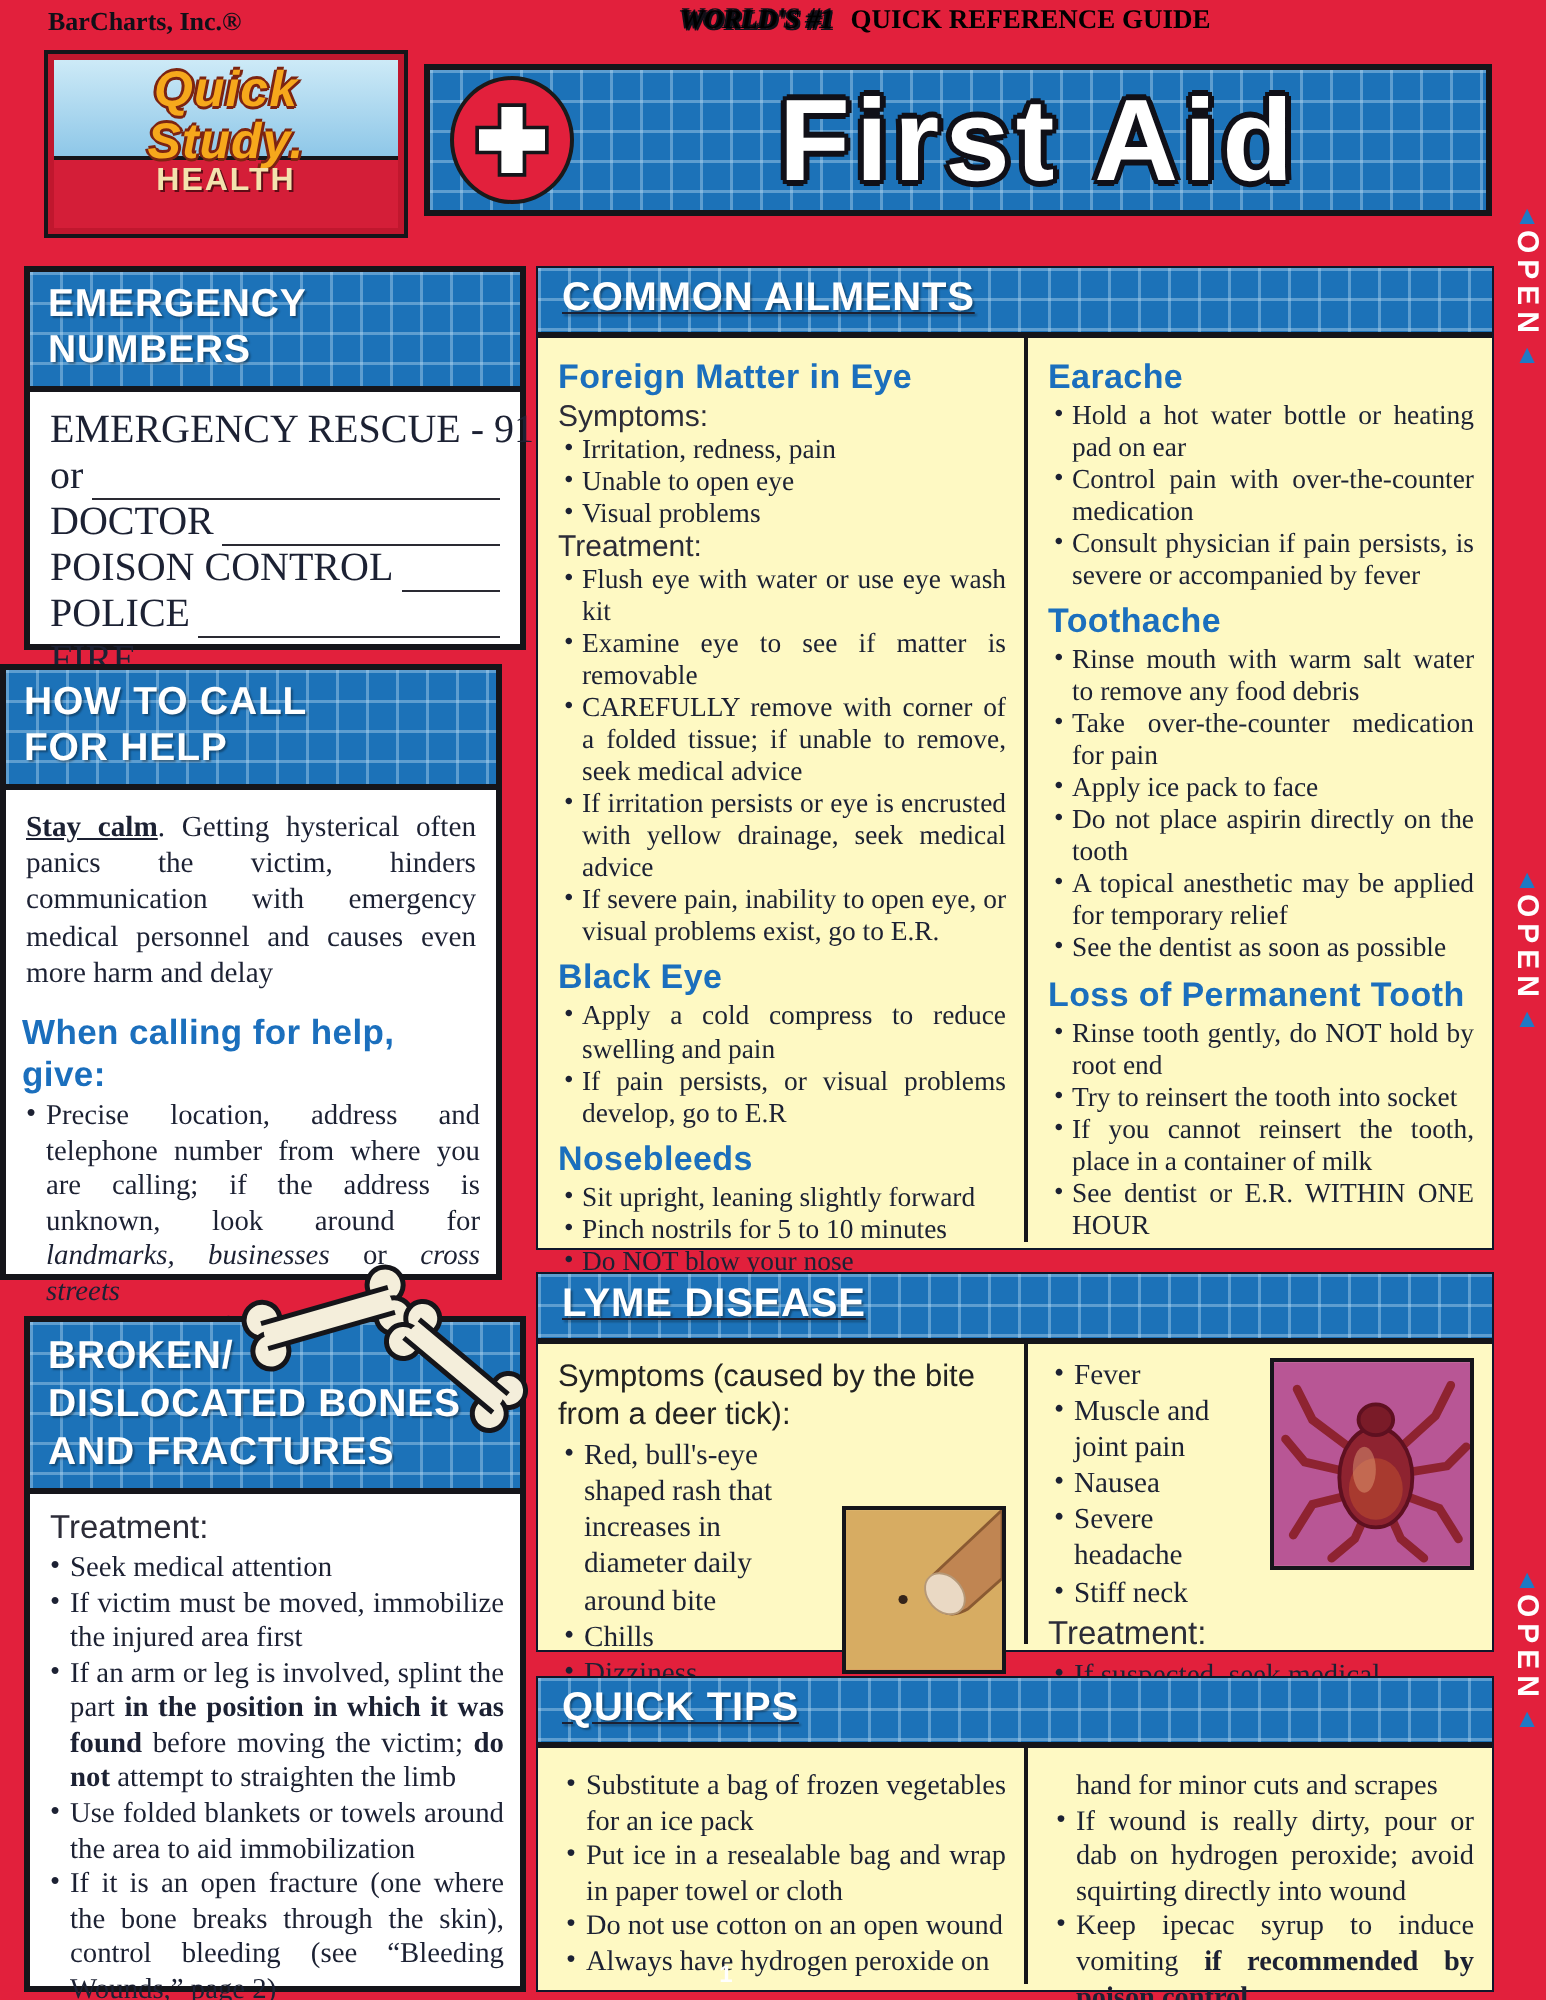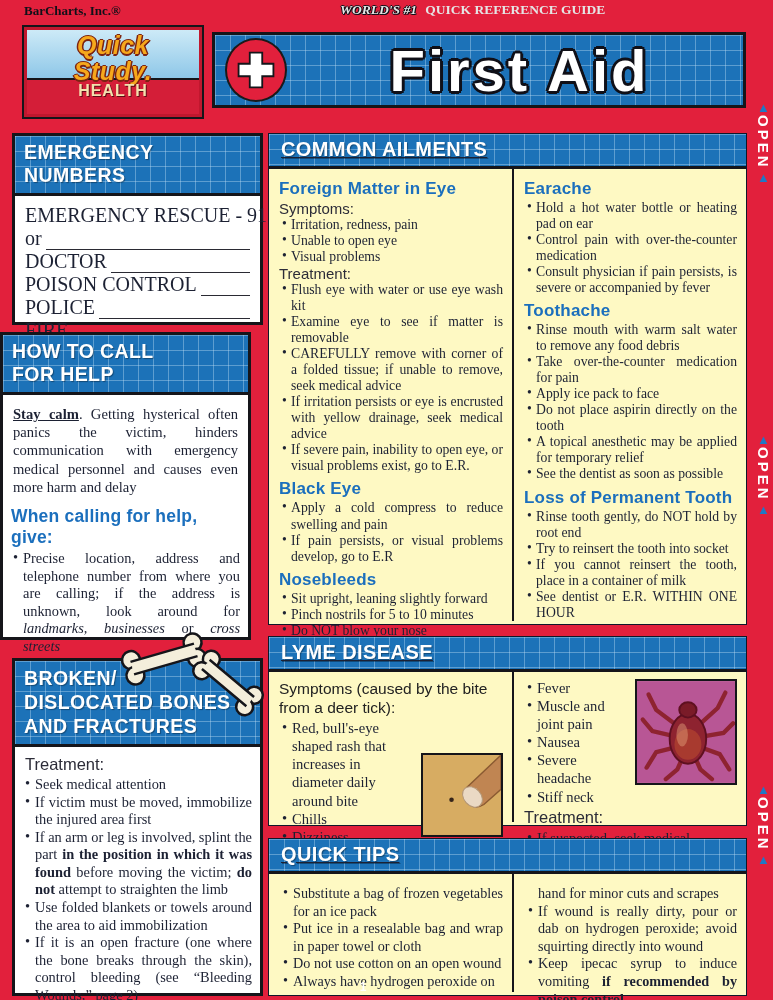--- a/index.html
+++ b/index.html
@@ -7,23 +7,23 @@
   .page {
     position:relative; width:773px; height:1000px; margin:0 auto;
     background:#e2203c; overflow:hidden;
     font-family:"Liberation Serif","DejaVu Serif",serif; color:#1c2133;
   }
   .b { font-weight:bold; } .i { font-style:italic; } .u { text-decoration:underline; }
 
   
   .brand { position:absolute; left:24px; top:3px; font-size:13px; font-weight:bold; color:#101018; }
   .tagline { position:absolute; left:340px; top:2px; font-size:13.5px; font-weight:bold; white-space:nowrap; }
-  .tag-italic { color:#e5e5e5; font-style:italic;
+  .tag-italic { color:#000000; font-style:italic;
     text-shadow:-1px 0 #101018,1px 0 #101018,0 -1px #101018,0 1px #101018,1px 1px #101018; }
-  .tag-rest { color:#e5e5e5; margin-left:5px; }
+  .tag-rest { color:#000000; margin-left:5px; }
 
   
   .bluegrid {
     background-color:#1c72b8;
     background-image:linear-gradient(rgba(190,224,245,.4) 1.5px, transparent 1.5px),
                      linear-gradient(90deg, rgba(190,224,245,.4) 1.5px, transparent 1.5px);
     background-size:15px 15px;
     gap:17px;
   }
 

